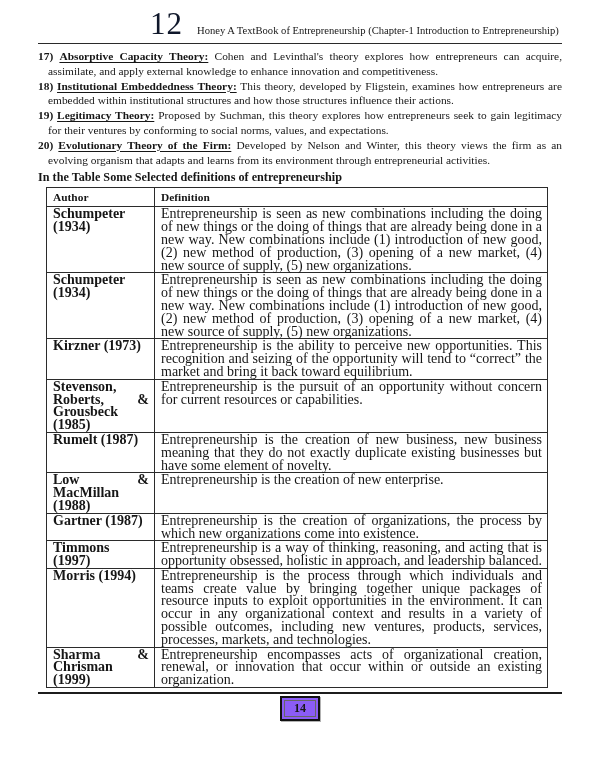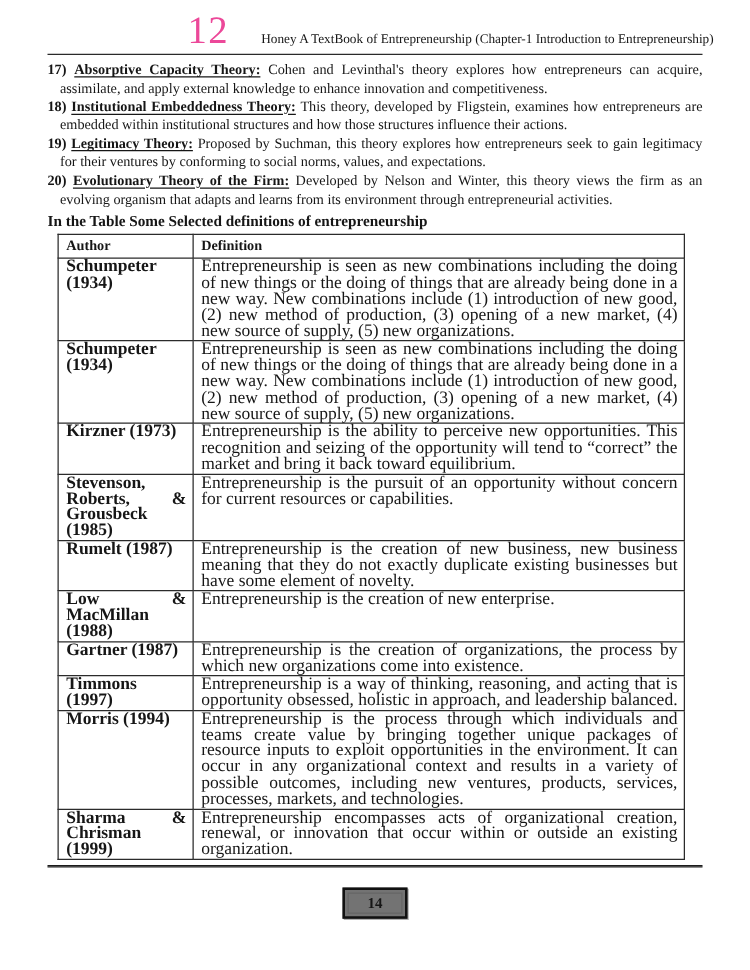--- a/index.html
+++ b/index.html
@@ -9,21 +9,21 @@
     background: #ffffff;
     font-family: "Liberation Serif", serif;
     color: #161616;
     overflow: hidden;
   }
   .page { padding: 8px 38px 0 38px; }
 
   
   .header { display: flex; align-items: baseline; margin-left: 112px; height: 34px; }
   .big-num { font-size: 31px; line-height: 32px; letter-spacing: 1px; }
-  .header-title { font-size: 10.6px; margin-left: 26px; white-space: nowrap; text-align: center; }
+  .header-title { font-size: 10.6px; margin-left: 14px; white-space: nowrap; text-align: center; }
   .header-rule { border-bottom: 1.6px solid #2a2a2a; margin-top: 1px; }
 
   
   .theory-list { margin-top: 5px; }
   .theory-item {
     font-size: 11.4px; line-height: 14.8px;
     text-align: justify;
     padding-left: 10px; text-indent: -10px; font-family: Liberation Serif, serif;
   }
   .theory-num { font-weight: bold; }
@@ -48,38 +48,38 @@
     padding-top: 2px; padding-bottom: 2px;
   }
   .def-table td { font-size: 14px; line-height: 12.8px; }
   td.author { font-weight: bold; text-align: justify; }
   td.def { text-align: justify; }
 
   
   .footer { margin-top: 4px; }
   .footer-rule { height: 2px; border-top: 1px solid #1c1c1c; border-bottom: 1px solid #1c1c1c; }
   .page-num-box {
-    width: 52px; margin: 16px auto 0 auto;
-    border: 2.5px solid #111; background: #737373;
+    width: 40px; margin: 2px auto 0 auto;
+    border: 2.5px solid #111; background: #8b5cf6;
     padding: 2px;
     box-shadow: 1px 1px 0 rgba(0,0,0,0.3);
   }
   .page-num-inner {
     display: block; border: 1px solid #666;
     text-align: center; font-weight: bold;
     font-size: 12px; line-height: 15px;
   }
 </style>
 </head>
 <body>
 
 <div class="page">
 
   <div class="header">
-    <span class="big-num" style="color: #ec4899;">12</span>
+    <span class="big-num" style="color: #0f172a;">12</span>
     <span class="header-title">Honey A TextBook of Entrepreneurship (Chapter-1 Introduction to Entrepreneurship)</span>
   </div>
   <div class="header-rule"></div>
 
   <div class="theory-list" id="theory-list">
       <div class="theory-item"><span class="theory-num">17)</span> <span class="theory-term">Absorptive Capacity Theory:</span> <span class="theory-text">Cohen and Levinthal's theory explores how entrepreneurs can acquire, assimilate, and apply external knowledge to enhance innovation and competitiveness.</span></div>
       <div class="theory-item"><span class="theory-num">18)</span> <span class="theory-term">Institutional Embeddedness Theory:</span> <span class="theory-text">This theory, developed by Fligstein, examines how entrepreneurs are embedded within institutional structures and how those structures influence their actions.</span></div>
       <div class="theory-item"><span class="theory-num">19)</span> <span class="theory-term">Legitimacy Theory:</span> <span class="theory-text">Proposed by Suchman, this theory explores how entrepreneurs seek to gain legitimacy for their ventures by conforming to social norms, values, and expectations.</span></div>
       <div class="theory-item"><span class="theory-num">20)</span> <span class="theory-term">Evolutionary Theory of the Firm:</span> <span class="theory-text">Developed by Nelson and Winter, this theory views the firm as an evolving organism that adapts and learns from its environment through entrepreneurial activities.</span></div>
     </div>

